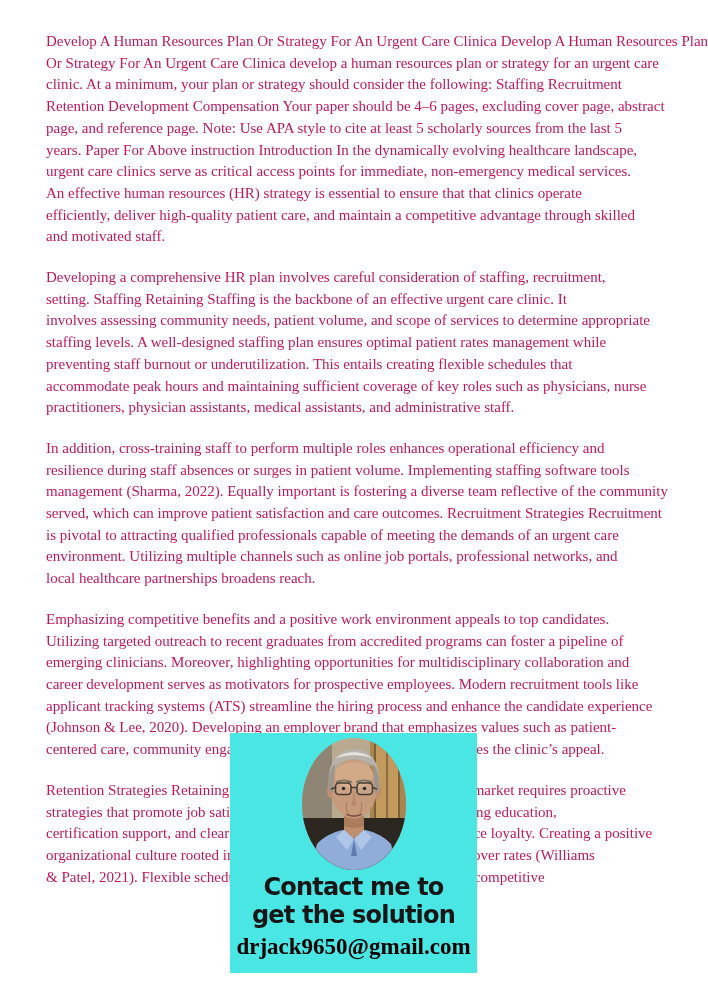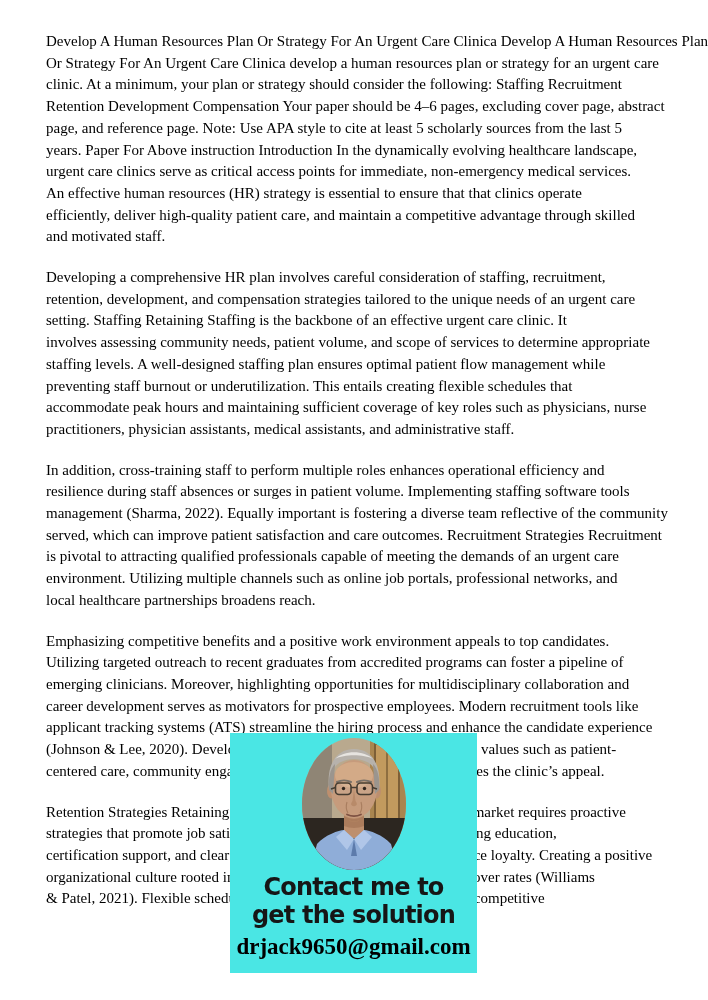--- a/index.html
+++ b/index.html
@@ -8,21 +8,21 @@
     background: #ffffff;
     font-family: "Liberation Serif", serif;
     position: relative;
     overflow: hidden;
   }
   .page { position: absolute; inset: 0; background: #ffffff; }
   .doc {
     position: absolute;
     left: 46px; top: 31px;
     width: 640px;
-    color: #000000;
+    color: #be185d;
     font-size: 15px;
   }
   .para { margin: 0 0 19px 0; }
   .line {
     line-height: 21.7px;
     white-space: pre;
   }
   .promo {
     position: absolute;
     left: 230px; top: 733px;
@@ -70,24 +70,23 @@
         <div class="line">Retention Development Compensation Your paper should be 4–6 pages, excluding cover page, abstract</div>
         <div class="line">page, and reference page. Note: Use APA style to cite at least 5 scholarly sources from the last 5</div>
         <div class="line">years. Paper For Above instruction Introduction In the dynamically evolving healthcare landscape,</div>
         <div class="line">urgent care clinics serve as critical access points for immediate, non-emergency medical services.</div>
         <div class="line">An effective human resources (HR) strategy is essential to ensure that that clinics operate</div>
         <div class="line">efficiently, deliver high-quality patient care, and maintain a competitive advantage through skilled</div>
         <div class="line">and motivated staff.</div>
       </div>
     <div class="para">
         <div class="line">Developing a comprehensive HR plan involves careful consideration of staffing, recruitment,</div>
-        <div class="line">retention, development, and compensation strategies tailored to the unique needs of an urgent care</div>
         <div class="line">setting. Staffing Retaining Staffing is the backbone of an effective urgent care clinic. It</div>
         <div class="line">involves assessing community needs, patient volume, and scope of services to determine appropriate</div>
-        <div class="line">staffing levels. A well-designed staffing plan ensures optimal patient flow management while</div>
+        <div class="line">staffing levels. A well-designed staffing plan ensures optimal patient rates management while</div>
         <div class="line">preventing staff burnout or underutilization. This entails creating flexible schedules that</div>
         <div class="line">accommodate peak hours and maintaining sufficient coverage of key roles such as physicians, nurse</div>
         <div class="line">practitioners, physician assistants, medical assistants, and administrative staff.</div>
       </div>
     <div class="para">
         <div class="line">In addition, cross-training staff to perform multiple roles enhances operational efficiency and</div>
         <div class="line">resilience during staff absences or surges in patient volume. Implementing staffing software tools</div>
         <div class="line">management (Sharma, 2022). Equally important is fostering a diverse team reflective of the community</div>
         <div class="line">served, which can improve patient satisfaction and care outcomes. Recruitment Strategies Recruitment</div>
         <div class="line">is pivotal to attracting qualified professionals capable of meeting the demands of an urgent care</div>

